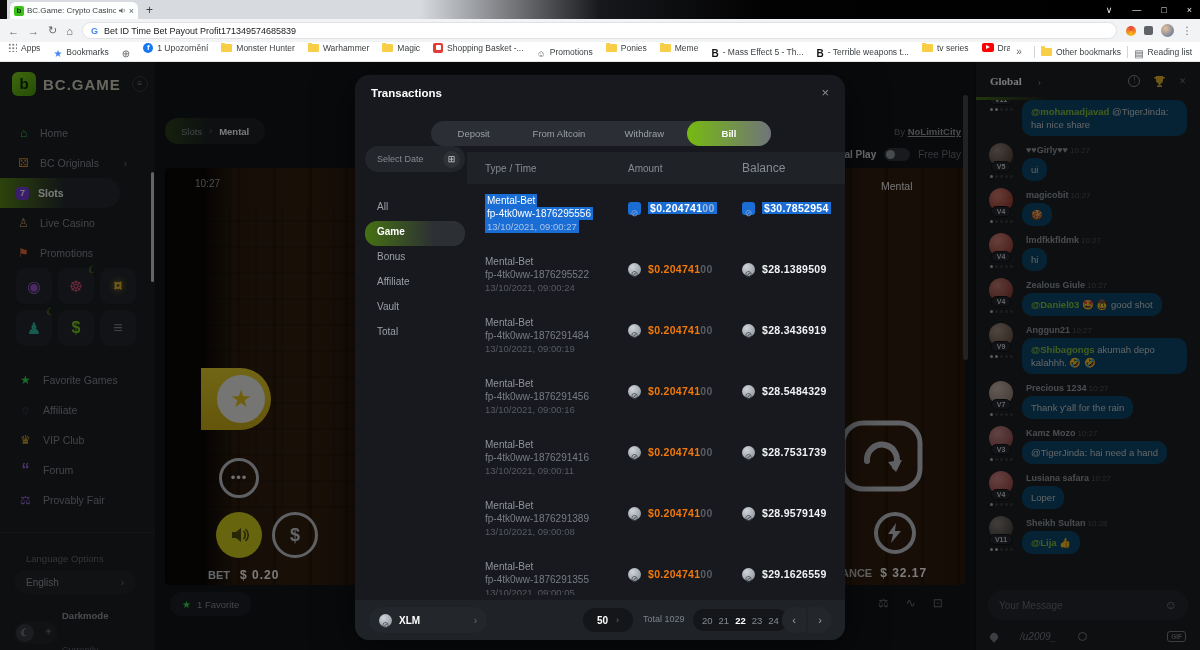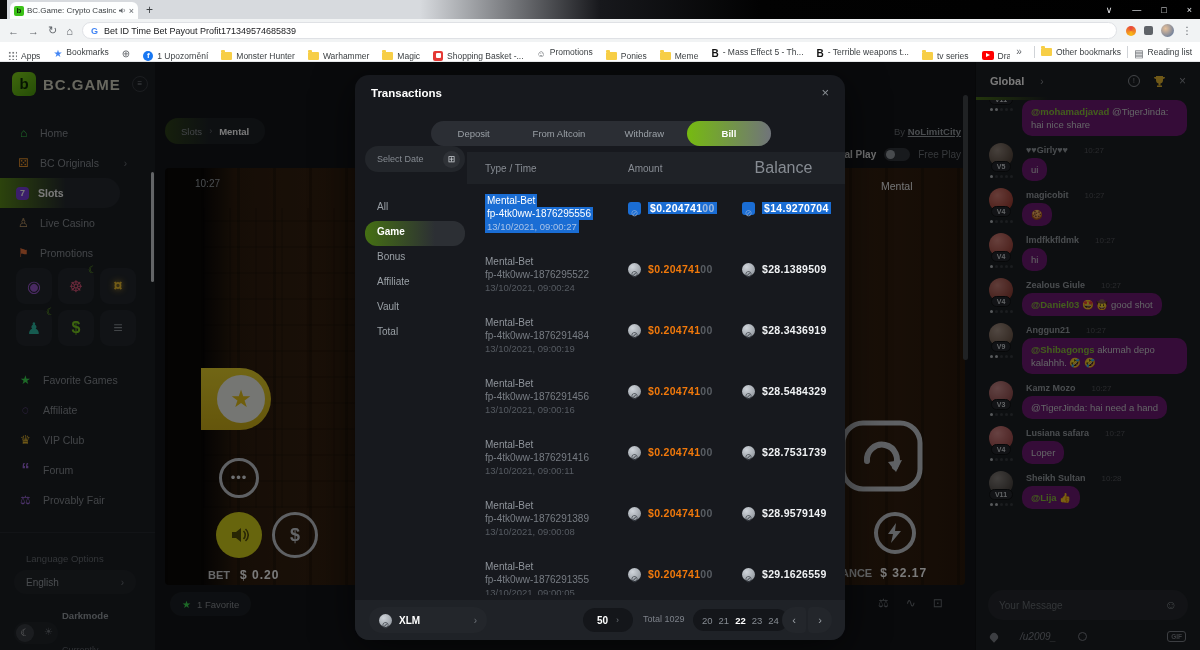--- a/index.html
+++ b/index.html
@@ -25,21 +25,21 @@
   .urlbar { flex:1; height:17px; background:#fff; border:1px solid #dfe1e5; border-radius:9px;
     display:flex; align-items:center; padding:0 8px; gap:6px; }
   .g-ico { font-size:9px; font-weight:bold; color:#4285f4; }
   .url-text { font-size:9px; color:#202124; }
   .tb-right { display:flex; align-items:center; gap:8px; }
   .ext-ico { width:10px; height:10px; border-radius:50%; background:conic-gradient(#e8453c,#f9bc15,#e8453c); }
   .puzzle-ico { width:9px; height:9px; background:#5f6368; border-radius:2px; }
   .avatar-ico { width:13px; height:13px; border-radius:50%; background:radial-gradient(circle at 35% 35%,#e8c19a,#4a6c9b); }
   .dots-ico { color:#5f6368; font-size:10px; }
   .bookbar { height:20px; background:#fff; border-bottom:1px solid #e4e6e8; display:flex; align-items:center; padding:0 8px; }
-  .bm-list { display:flex; align-items:flex-end; gap:13px; flex:1; overflow:hidden; }
+  .bm-list { display:flex; align-items:flex-start; gap:13px; flex:1; overflow:hidden; }
   .bm { display:flex; align-items:center; gap:4px; white-space:nowrap; }
   .bm-label { font-size:8.5px; color:#3c4043; }
   .bm-ico { display:inline-block; position:relative; }
   .folder-icon { width:11px; height:8px; background:#f7ce46; border-radius:1px; }
   .folder-icon::before { content:""; position:absolute; top:-2px; left:0; width:4px; height:2px; background:#f7ce46; border-radius:1px 1px 0 0;}
   .apps-grid-icon { width:9px; height:9px;
     background-image:radial-gradient(circle,#7a7d80 1px,transparent 1.3px); background-size:3.5px 3.5px; }
   .star-icon::before { content:"★"; color:#4285f4; font-size:10px; }
   .globe-icon::before { content:"⊕"; color:#5f6368; font-size:10px; }
   .facebook-icon { width:10px; height:10px; background:#1877f2; border-radius:50%; color:#fff;
@@ -167,44 +167,44 @@
   .fav-pill { position:absolute; left:15px; top:530px; height:24px; border-radius:12px; background:#1d2126;
     display:flex; align-items:center; gap:6px; padding:0 12px; }
   .fav-pill .fico { color:#3ddc52; font-size:10px; }
   .fav-pill .fico::before { content:"★"; }
   .fav-pill .flabel { font-size:9.5px; color:#8b9096; }
   .under-icons { position:absolute; left:723px; top:534px; display:flex; gap:17px; color:#6f747b; font-size:12px; }
   .page-scroll { position:absolute; left:963px; top:33px; width:5px; height:265px; background:#43474d; border-radius:3px; z-index:1;}
 
   
   .chat { position:absolute; left:975px; top:0; width:225px; height:588px; background:#1d2024; border-left:1px solid #101214;}
-  .chat-header { position:relative; height:38px; display:flex; align-items:center; padding:0 14px; gap:16px; }
+  .chat-header { position:relative; height:38px; display:flex; align-items:center; padding:0 14px; gap:16px;font-family:Liberation Serif, serif; }
   .chat-header::after { content:""; position:absolute; left:0; bottom:0; width:72px; height:3px;
     background:linear-gradient(90deg,rgba(110,180,20,0.55),transparent); }
   .chat-title { font-size:11px; font-weight:bold; color:#fff; }
   .chat-chev { font-size:10px; color:#8b9096; }
   .ch-right { margin-left:auto; display:flex; align-items:center; gap:13px; }
   .info-ico { width:12px; height:12px; border:1px solid #8b9096; border-radius:50%; color:#8b9096;
     font-size:8px; line-height:10px; text-align:center; }
   .info-ico::before { content:"!"; }
   .chat-close { color:#8b9096; font-size:12px; }
   .chat-list { position:absolute; top:38px; left:0; right:0; bottom:64px; overflow:hidden; padding:0 10px; }
   .msg { display:flex; gap:6px; margin-bottom:7px; }
   .msg-left { width:30px; flex:none; display:flex; flex-direction:column; align-items:center; }
   .av { width:24px; height:24px; border-radius:50%; flex:none; }
   .vbadge { margin-top:-6px; background:#26292e; border:1px solid #101214; border-radius:7px; color:#cfd3d8;
     font-size:7px; font-weight:bold; padding:1px 5px; z-index:1;}
   .vdots { display:flex; gap:2px; margin-top:3px; }
   .vdots i { width:3px; height:3px; border-radius:50%; background:#3a3d42; }
   .vdots i.on { background:#b7bbc0; }
   .msg-right { flex:1; min-width:0; }
-  .msg-meta { display:flex; align-items:baseline; gap:16px; margin:2px 0 3px 4px; }
+  .msg-meta { display:flex; align-items:baseline; gap:2px; margin:2px 0 3px 4px; }
   .mname { font-size:9px; font-weight:bold; color:#9aa0a6; white-space:nowrap; overflow:hidden;}
   .mtime { font-size:8px; color:#55595f; }
-  .bubble { display:inline-block; background:#701a75; border-radius:10px; padding:5px 9px;
+  .bubble { display:inline-block; background:#0c4a6e; border-radius:10px; padding:5px 9px;
     font-size:9.5px; line-height:13px; color:#cfd2d5; max-width:165px; }
   .mention { color:#8cc63c; font-weight:bold; }
   .chat-input { position:absolute; left:12px; right:12px; bottom:30px; height:30px; background:#26292e;
     border-radius:15px; display:flex; align-items:center; padding:0 11px; }
   .chat-ph { font-size:10px; color:#6b7076; flex:1; }
   .smiley { color:#8b9096; font-size:12px; }
   .smiley::before { content:"☺"; }
   .chat-icons { position:absolute; left:14px; right:14px; bottom:8px; display:flex; align-items:center; gap:22px; }
   .drop-icon { width:8px; height:8px; background:#7d828a; border-radius:50% 50% 50% 0; transform:rotate(-45deg); }
   .slash-icon { color:#7d828a; font-size:10px; font-style:italic; }
@@ -229,21 +229,21 @@
   .cal-ico { width:17px; height:17px; background:#2f3237; border-radius:50%; color:#c9cdd2; font-size:9px;
     text-align:center; line-height:17px; }
   .cal-ico::before { content:"⊞"; }
   .m-filters { margin-top:24px; }
   .m-filter { height:25px; line-height:22px; padding-left:12px; font-size:10px; color:#9aa0a6; border-radius:12px; }
   .m-filter.active { background:linear-gradient(90deg,#457013,#2c2f34 70%); color:#fff; font-weight:bold; }
   .m-table { position:absolute; left:112px; top:77px; right:0; bottom:40px; }
   .t-head { height:32px; background:#1f2227; display:flex; align-items:center; padding-left:18px; }
   .t-head .h1 { width:143px; font-size:10px; color:#878c93; }
   .t-head .h2 { width:114px; font-size:10px; color:#878c93; }
-  .t-head .h3 { flex:1; text-align:center; padding-right:20px; font-size:16px; color:#878c93; }
+  .t-head .h3 { flex:1; text-align:left; padding-right:20px; font-size:12px; color:#878c93; }
   .t-rows { overflow:hidden; height:411px; }
   .trow { display:flex; height:61px; padding:10px 0 0 18px; }
   .c-type { width:143px; }
   .c-type .t1 { font-size:10px; color:#8f949b; line-height:13px; }
   .c-type .t2 { font-size:10px; color:#787d84; line-height:13px; }
   .c-type .t3 { font-size:9.5px; color:#565b62; line-height:13px; }
   .c-amt { width:114px; display:flex; align-items:flex-start; gap:7px; padding-top:8px; }
   .c-bal { flex:1; display:flex; align-items:flex-start; gap:7px; padding-top:8px; }
   .coin { width:13px; height:13px; border-radius:50%; flex:none;
     background:radial-gradient(circle at 35% 30%,#cfd4da,#878d94); text-align:center; }
@@ -700,20 +700,42 @@
         <span class="mname">Anggun21</span>
         <span class="mtime">10:27</span>
       </div>
       <div class="bubble">
         <span class="mention">@Shibagongs</span><span> akumah depo kalahhh. 🤣 🤣</span>
       </div>
     </div>
   </div>
           <div class="msg">
     <div class="msg-left">
+      <span class="av" style="background: radial-gradient(circle at 35% 30%, rgba(255, 255, 255, 0.35), rgba(0, 0, 0, 0.25)), rgb(185, 154, 138);"></span>
+      <span class="vbadge">V7</span>
+      <span class="vdots">
+                <i class="on"></i>
+                <i></i>
+                <i></i>
+                <i></i>
+                <i></i>
+              </span>
+    </div>
+    <div class="msg-right">
+      <div class="msg-meta">
+        <span class="mname">Precious 1234</span>
+        <span class="mtime">10:27</span>
+      </div>
+      <div class="bubble">
+        <span>Thank y'all for the rain</span>
+      </div>
+    </div>
+  </div>
+          <div class="msg">
+    <div class="msg-left">
       <span class="av" style="background: radial-gradient(circle at 35% 30%, rgba(255, 255, 255, 0.35), rgba(0, 0, 0, 0.25)), rgb(176, 80, 80);"></span>
       <span class="vbadge">V3</span>
       <span class="vdots">
                 <i class="on"></i>
                 <i></i>
                 <i></i>
                 <i></i>
                 <i></i>
               </span>
     </div>
@@ -842,21 +864,21 @@
       <div class="t1">Mental-Bet</div>
       <div class="t2">fp-4tk0ww-1876295556</div>
       <div class="t3">13/10/2021, 09:00:27</div>
     </div>
     <div class="c-amt">
       <span class="coin"></span>
       <span class="amt"><span>$0.204741</span><span class="sfx">00</span></span>
     </div>
     <div class="c-bal">
       <span class="coin"></span>
-      <span class="bal">$14.9270704</span>
+      <span class="bal">$30.7852954</span>
     </div>
   </div>
             <div class="trow">
     <div class="c-type">
       <div class="t1">Mental-Bet</div>
       <div class="t2">fp-4tk0ww-1876295522</div>
       <div class="t3">13/10/2021, 09:00:24</div>
     </div>
     <div class="c-amt">
       <span class="coin"></span>

